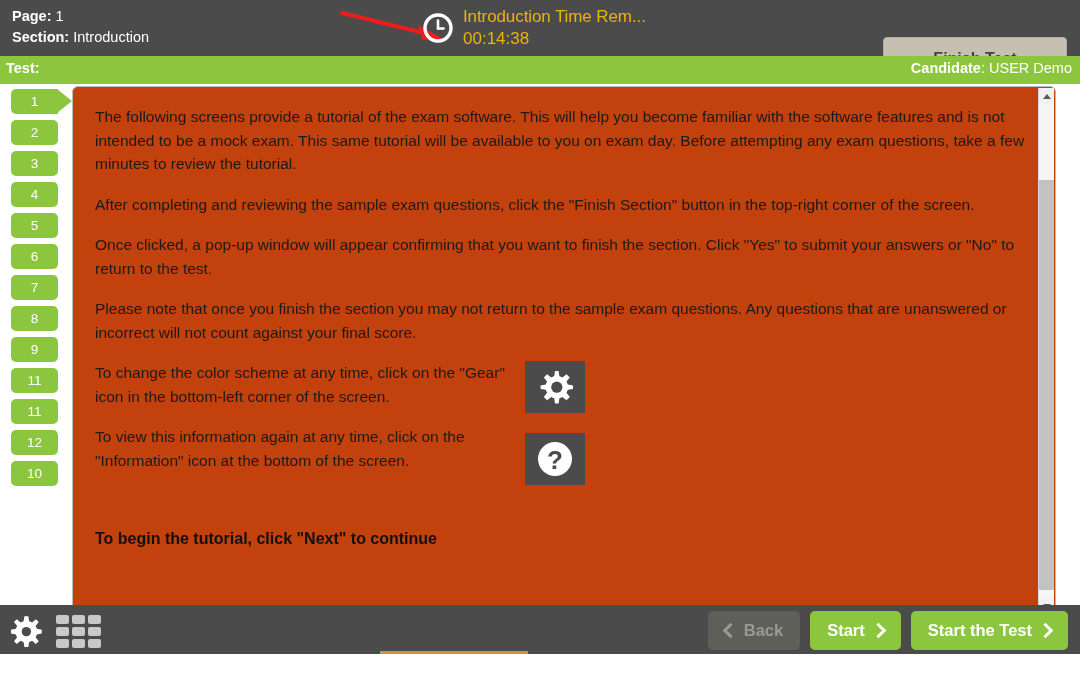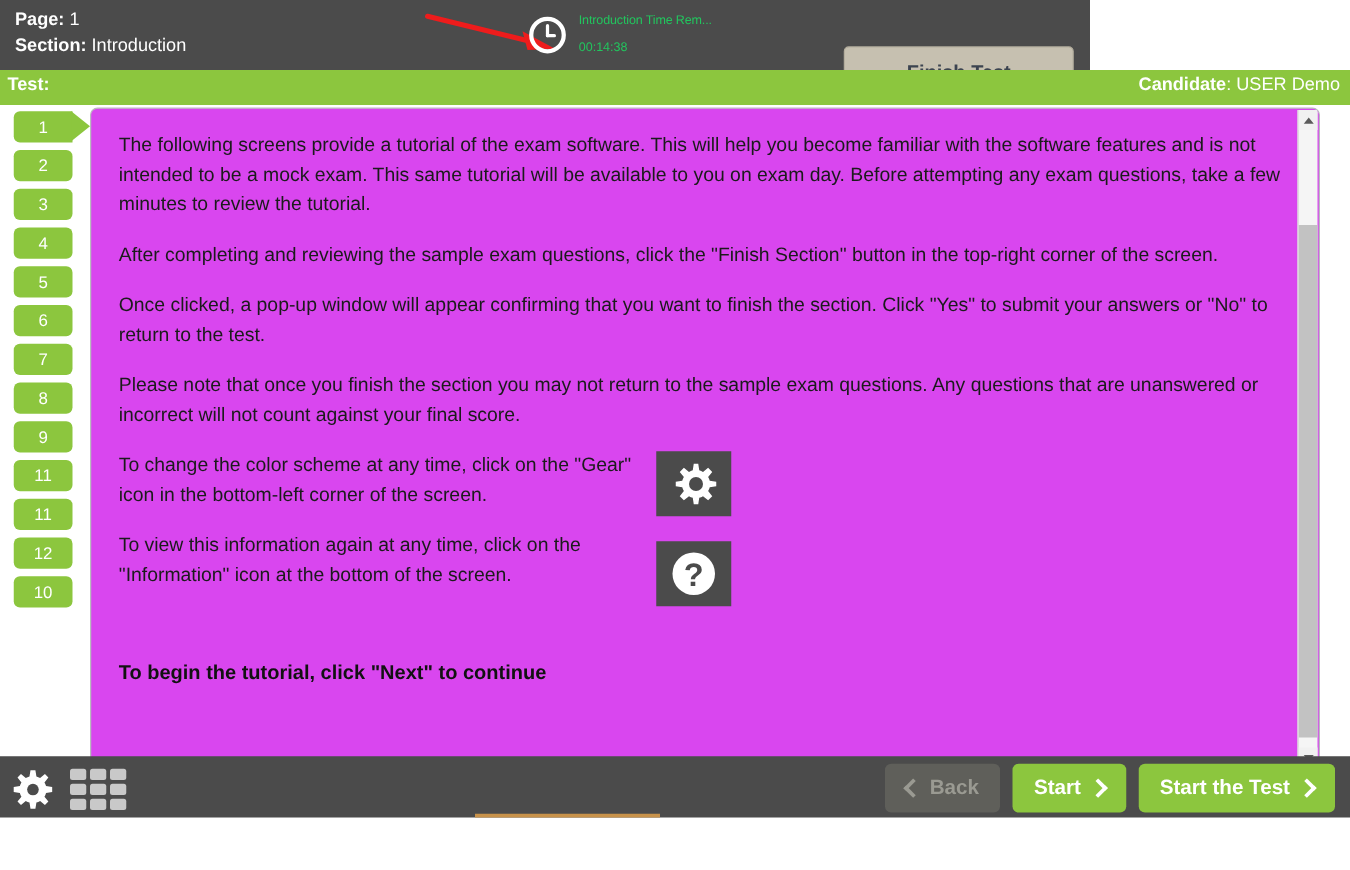--- a/index.html
+++ b/index.html
@@ -18,21 +18,21 @@
     position: relative;
     width: 1080px;
     height: 696px;
     box-sizing: border-box;
   }
 
   
   .header {
     position: absolute;
     left: 0; top: 0;
-    width: 872px;
+    width: 1080px;
     height: 56px;
     background: #4b4b4b;
     box-sizing: border-box;
   }
   .header-left {
     position: absolute;
     left: 12px; top: 6px;
     color: #ffffff;
     font-size: 14.5px;
     line-height: 21px;
@@ -40,22 +40,22 @@
   .header-left .lbl { font-weight: bold; }
   .timer-block {
     position: absolute;
     left: 422px; top: 6px;
     display: flex;
     align-items: center;
     gap: 9px;
   }
   .clock-icon { display:block; }
   .timer-text {
-    color: #22c55e;
-    font-size: 10px;
+    color: #eab308;
+    font-size: 17px;
     line-height: 22px;
   }
   .timer-label { display: block; letter-spacing: -0.1px; }
   .timer-value { display: block; }
   .finish-test-btn {
     position: absolute;
     right: 13px; top: 5px;
     width: 184px;
     height: 44px;
     background: #c6c0b0;
@@ -139,21 +139,21 @@
     border-bottom: 12.5px solid transparent;
     border-left: 15px solid #8cc63e;
   }
 
   
   .content-panel {
     position: absolute;
     left: 72px; top: 2px;
     width: 984px;
     height: 528px;
-    background: #d946ef;
+    background: #c2410c;
     border: 1px solid #b9bcbe;
     border-radius: 6px;
     box-sizing: border-box;
     overflow: hidden;
   }
   .content-inner {
     position: absolute;
     left: 22px; top: 18px;
     width: 940px;
   }

